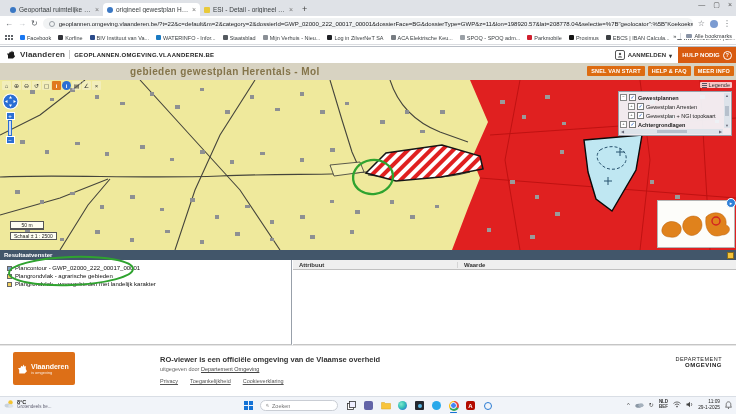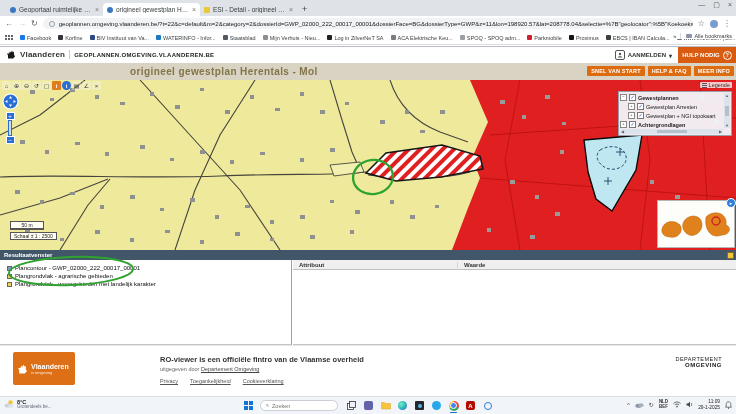--- a/index.html
+++ b/index.html
@@ -264,21 +264,21 @@
       <span>AANMELDEN</span>
       <span>▾</span>
     </div>
     <div class="help-btn">
       <span>HULP NODIG</span>
       <span class="help-q">?</span>
     </div>
   </div>
 
   <div class="title-bar">
-    <span class="map-title">origineel gewestplan Herentals - Mol</span>
+    <span class="map-title">gebieden gewestplan Herentals - Mol</span>
     <div class="tb-buttons">
       <span class="tb-btn">SNEL VAN START</span>
       <span class="tb-btn">HELP &amp; FAQ</span>
       <span class="tb-btn">MEER INFO</span>
     </div>
   </div>
 
   <div class="map">
     <svg class="mapcanvas" width="736" height="170" viewBox="0 0 736 170">
       <defs>
@@ -521,21 +521,21 @@
   <div class="footer">
     <div class="vl-logo">
       <svg width="11" height="12" viewBox="0 0 10 10">
           <path d="M2,9 L2,6 L1,4 L3,4 L4,2 L5,3 L6,1 L7,3 L8,2 L8,5 L9,7 L7,9 Z" fill="#ffffff"></path>
         </svg>
       <span class="txt">
         <span class="t1">Vlaanderen</span>
         <span class="t2">is omgeving</span>
       </span>
     </div>
-    <div class="f-head">RO-viewer is een officiële fintro van de Vlaamse overheid</div>
+    <div class="f-head">RO-viewer is een officiële omgeving van de Vlaamse overheid</div>
     <div class="f-sub">
       <span>uitgegeven door</span>
       <span class="lnk">Departement Omgeving</span>
     </div>
     <div class="f-links">
       <span>Privacy</span>
       <span>Toegankelijkheid</span>
       <span>Cookieverklaring</span>
     </div>
     <div class="dept">

